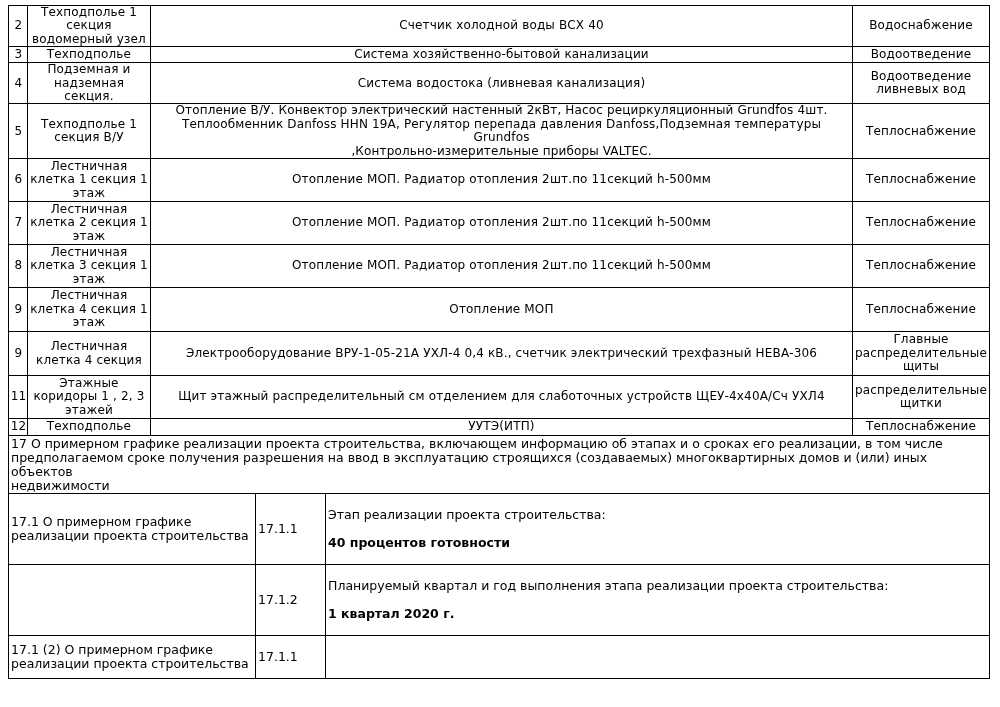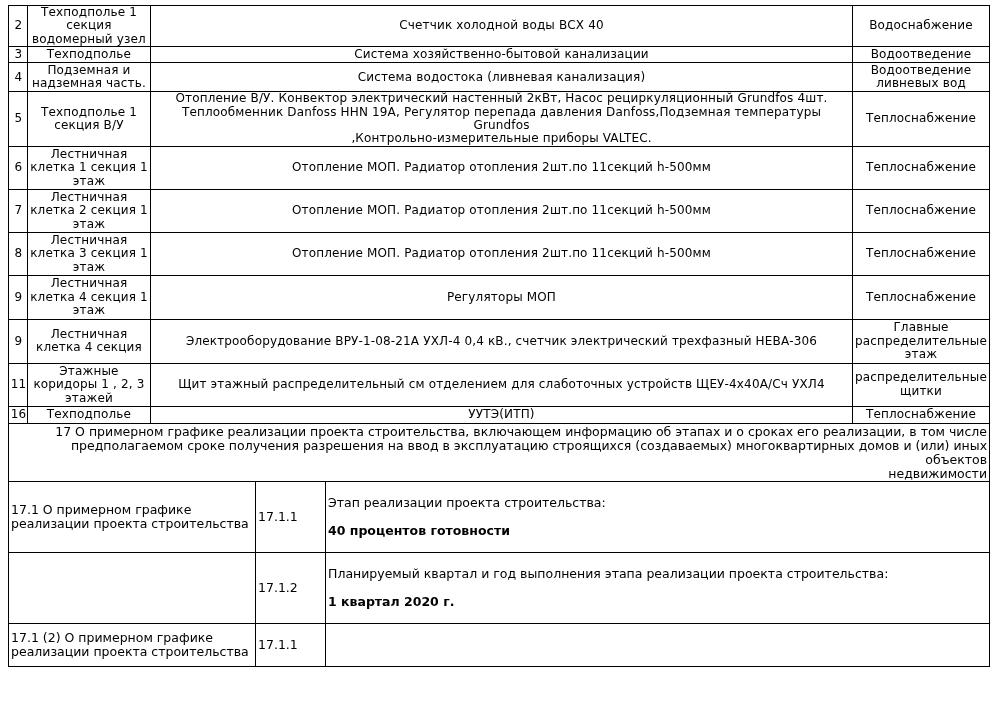--- a/index.html
+++ b/index.html
@@ -10,21 +10,21 @@
   td{border:1px solid #000;padding:0 2px;vertical-align:middle;
      white-space:pre-line;overflow:hidden;word-wrap:break-word;}
   .t1 td{font-size:12px;line-height:13.4px;letter-spacing:0.15px;text-align:center;}
   .t2{margin-top:-1px;}
   .t2 td{font-size:12.5px;line-height:14px;letter-spacing:0px;}
   .c-num{padding:0 0 0 1px;}
   .sec-header{vertical-align:top;padding-top:1px;}
   .c-label{vertical-align:middle;}
   .c-code{vertical-align:middle;}
   .stage-value{font-weight:bold;}
-  tr.hdr td{height:44px;text-align:right;}
+  tr.hdr td{height:44px;}
   tr.sub td{height:29px;}
 </style>
 </head>
 <body>
 
 <div class="doc">
 
   <table class="t1">
     <colgroup>
         <col style="width:19px">
@@ -43,21 +43,21 @@
     </tr>
     <tr style="height:16px">
       <td class="c-num">3</td>
       <td>Техподполье</td>
       <td>Система хозяйственно-бытовой канализации</td>
       <td>Водоотведение</td>
     </tr>
     <tr style="height:29px">
       <td class="c-num">4</td>
       <td>Подземная и
-надземная часть.</td>
+надземная секция.</td>
       <td>Система водостока (ливневая канализация)</td>
       <td>Водоотведение
 ливневых вод</td>
     </tr>
     <tr style="height:44px">
       <td class="c-num">5</td>
       <td>Техподполье 1
 секция В/У</td>
       <td>Отопление В/У. Конвектор электрический настенный 2кВт, Насос рециркуляционный Grundfos 4шт.
 Теплообменник Danfoss HHN 19A, Регулятор перепада давления Danfoss,Подземная температуры Grundfos
@@ -86,43 +86,43 @@
 клетка 3 секция 1
 этаж</td>
       <td>Отопление МОП. Радиатор отопления 2шт.по 11секций h-500мм</td>
       <td>Теплоснабжение</td>
     </tr>
     <tr style="height:44px">
       <td class="c-num">9</td>
       <td>Лестничная
 клетка 4 секция 1
 этаж</td>
-      <td>Регуляторы МОП</td>
+      <td>Отопление МОП</td>
       <td>Теплоснабжение</td>
     </tr>
     <tr style="height:44px">
       <td class="c-num">9</td>
       <td>Лестничная
 клетка 4 секция</td>
-      <td>Электрооборудование ВРУ-1-08-21А УХЛ-4 0,4 кВ., счетчик электрический трехфазный НЕВА-306</td>
+      <td>Электрооборудование ВРУ-1-05-21А УХЛ-4 0,4 кВ., счетчик электрический трехфазный НЕВА-306</td>
       <td>Главные
 распределительные
-этаж</td>
+щиты</td>
     </tr>
     <tr style="height:43px">
       <td class="c-num">11</td>
       <td>Этажные
 коридоры 1 , 2, 3
 этажей</td>
       <td>Щит этажный распределительный см отделением для слаботочных устройств ЩЕУ-4х40А/Сч УХЛ4</td>
       <td>распределительные
 щитки</td>
     </tr>
     <tr style="height:17px">
-      <td class="c-num">16</td>
+      <td class="c-num">12</td>
       <td>Техподполье</td>
       <td>УУТЭ(ИТП)</td>
       <td>Теплоснабжение</td>
     </tr>
   </tbody>
     </table>
 
   <table class="t2">
     <colgroup>
         <col style="width:247px">

